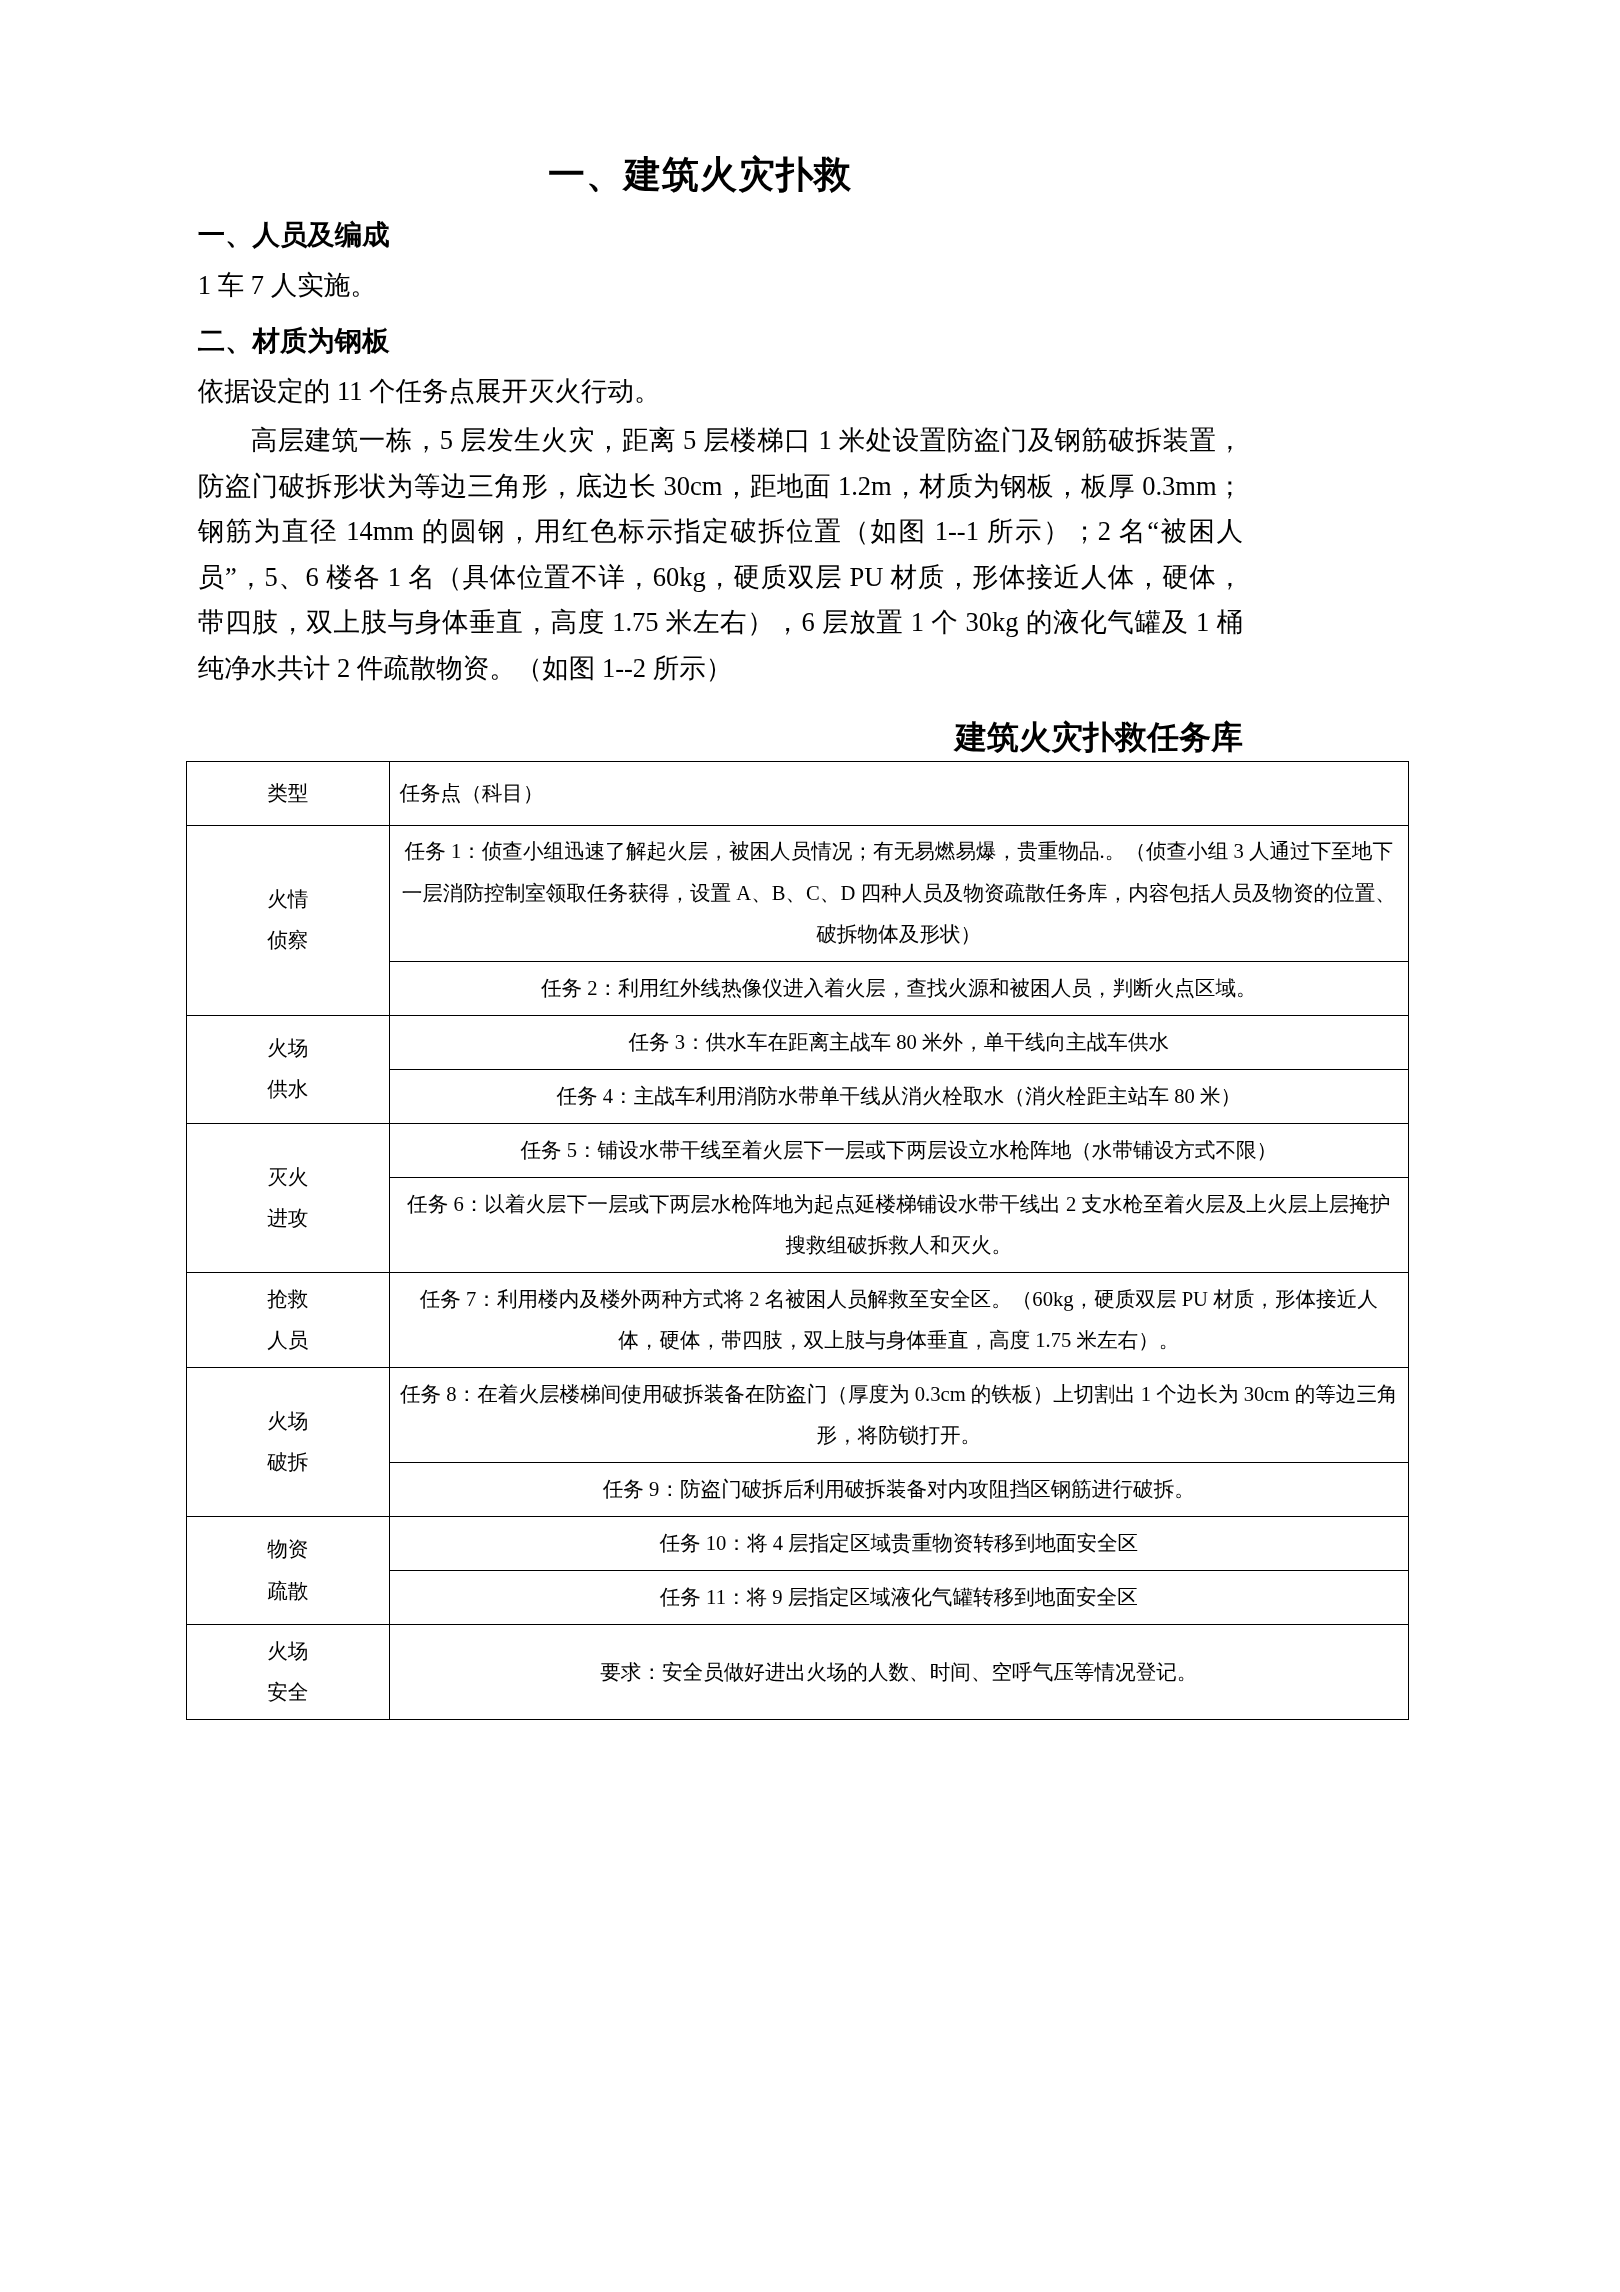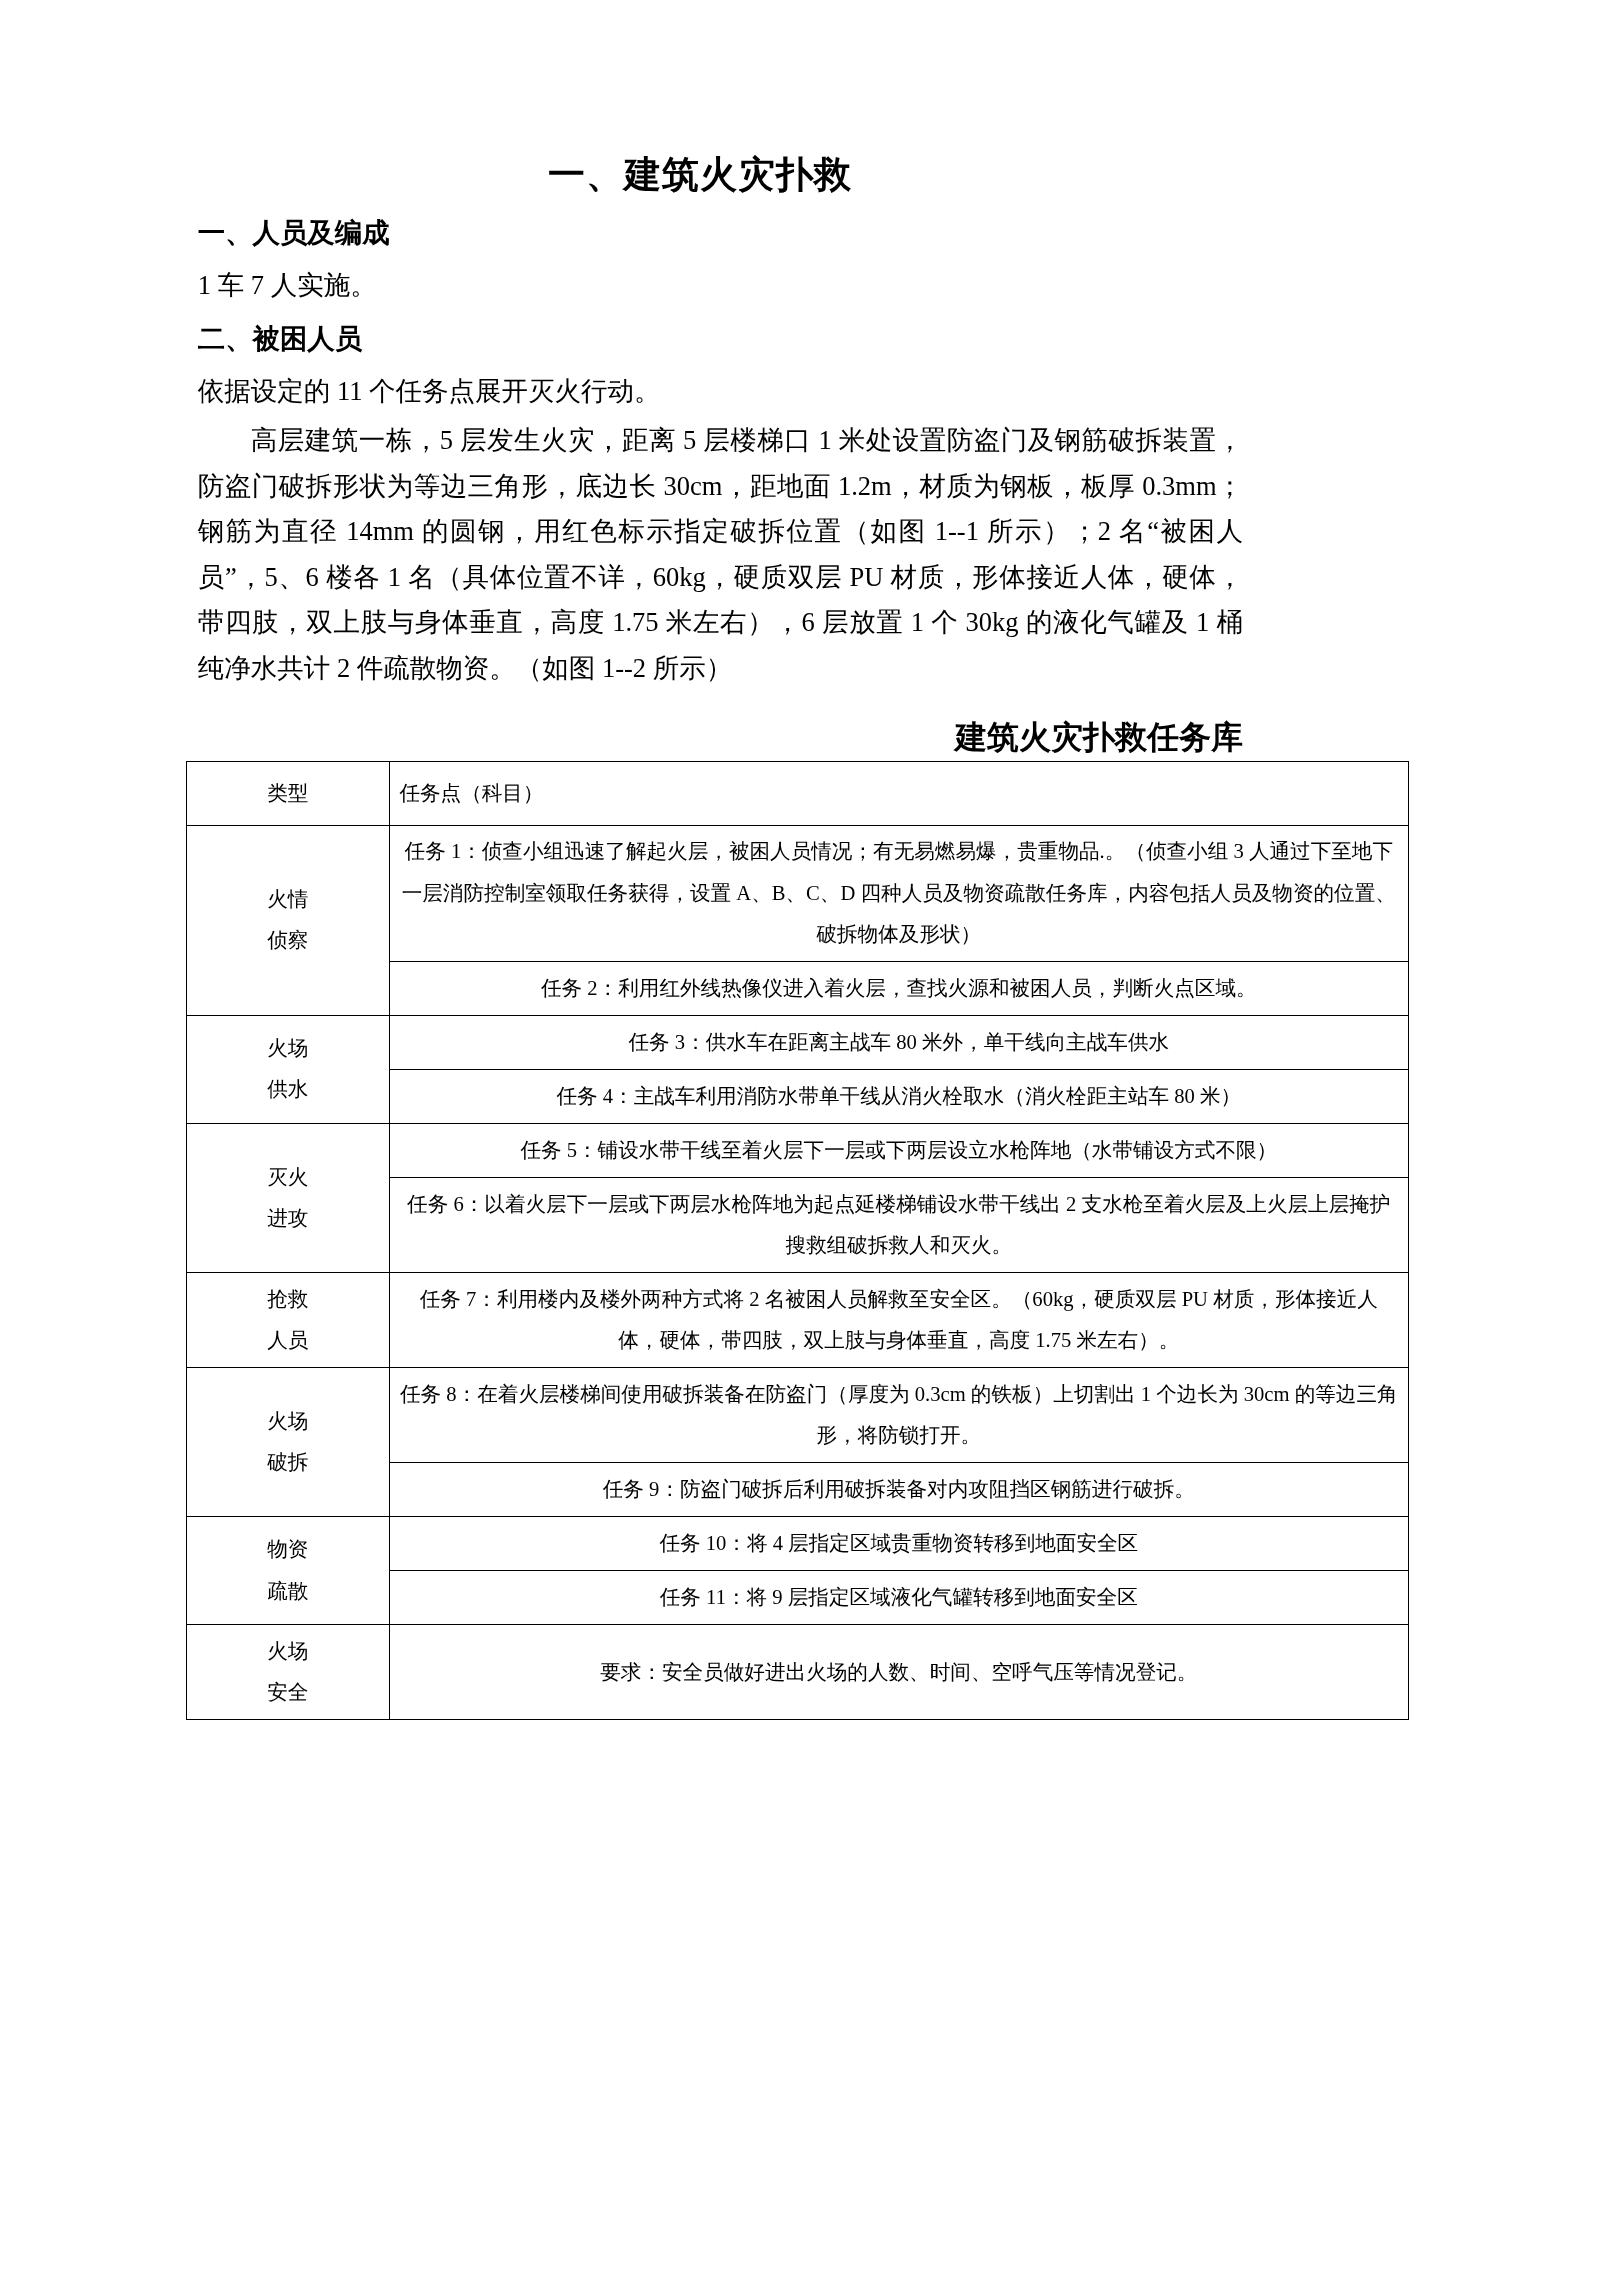--- a/index.html
+++ b/index.html
@@ -30,21 +30,21 @@
     font-weight: bold;
     font-family: "Liberation Sans", "DejaVu Sans", sans-serif;
     letter-spacing: 1px;
     margin: 0 0 7.8px 0;
     line-height: 1.5;
     padding-right: 29px;
   }
   .sec-head {
     font-size: 27.4px;
     font-weight: bold;
-    font-family: Liberation Mono, monospace;
+    font-family: Liberation Sans, sans-serif;
     margin: 9.8px 0 3.9px 0;
     padding-left: 11.8px;
     line-height: 1.7;
   }
   .para {
     font-size: 26.5px;
     line-height: 1.72;
     margin: 0 0 3.9px 0;
     padding-left: 11.8px;
     text-align: justify;
@@ -103,21 +103,21 @@
 </head>
 <body>
 
 <div class="page">
 
   <h1 class="doc-title">一、建筑火灾扑救</h1>
 
   <h2 class="sec-head">一、人员及编成</h2>
   <p class="para">1 车 7 人实施。</p>
 
-  <h2 class="sec-head">二、被困人员</h2>
+  <h2 class="sec-head">二、材质为钢板</h2>
   <p class="para">依据设定的 11 个任务点展开灭火行动。</p>
 
   <p class="para indent">高层建筑一栋，5 层发生火灾，距离 5 层楼梯口 1 米处设置防盗门及钢筋破拆装置，防盗门破拆形状为等边三角形，底边长 30cm，距地面 1.2m，材质为钢板，板厚 0.3mm；钢筋为直径 14mm 的圆钢，用红色标示指定破拆位置（如图 1--1 所示）；2 名“被困人员”，5、6 楼各 1 名（具体位置不详，60kg，硬质双层 PU 材质，形体接近人体，硬体，带四肢，双上肢与身体垂直，高度 1.75 米左右），6 层放置 1 个 30kg 的液化气罐及 1 桶纯净水共计 2 件疏散物资。（如图 1--2 所示）</p>
 
   <h2 class="table-title">建筑火灾扑救任务库</h2>
 
   <table class="taskTable">
     <tbody>
       <tr>
         <td class="header-type">类型</td>

